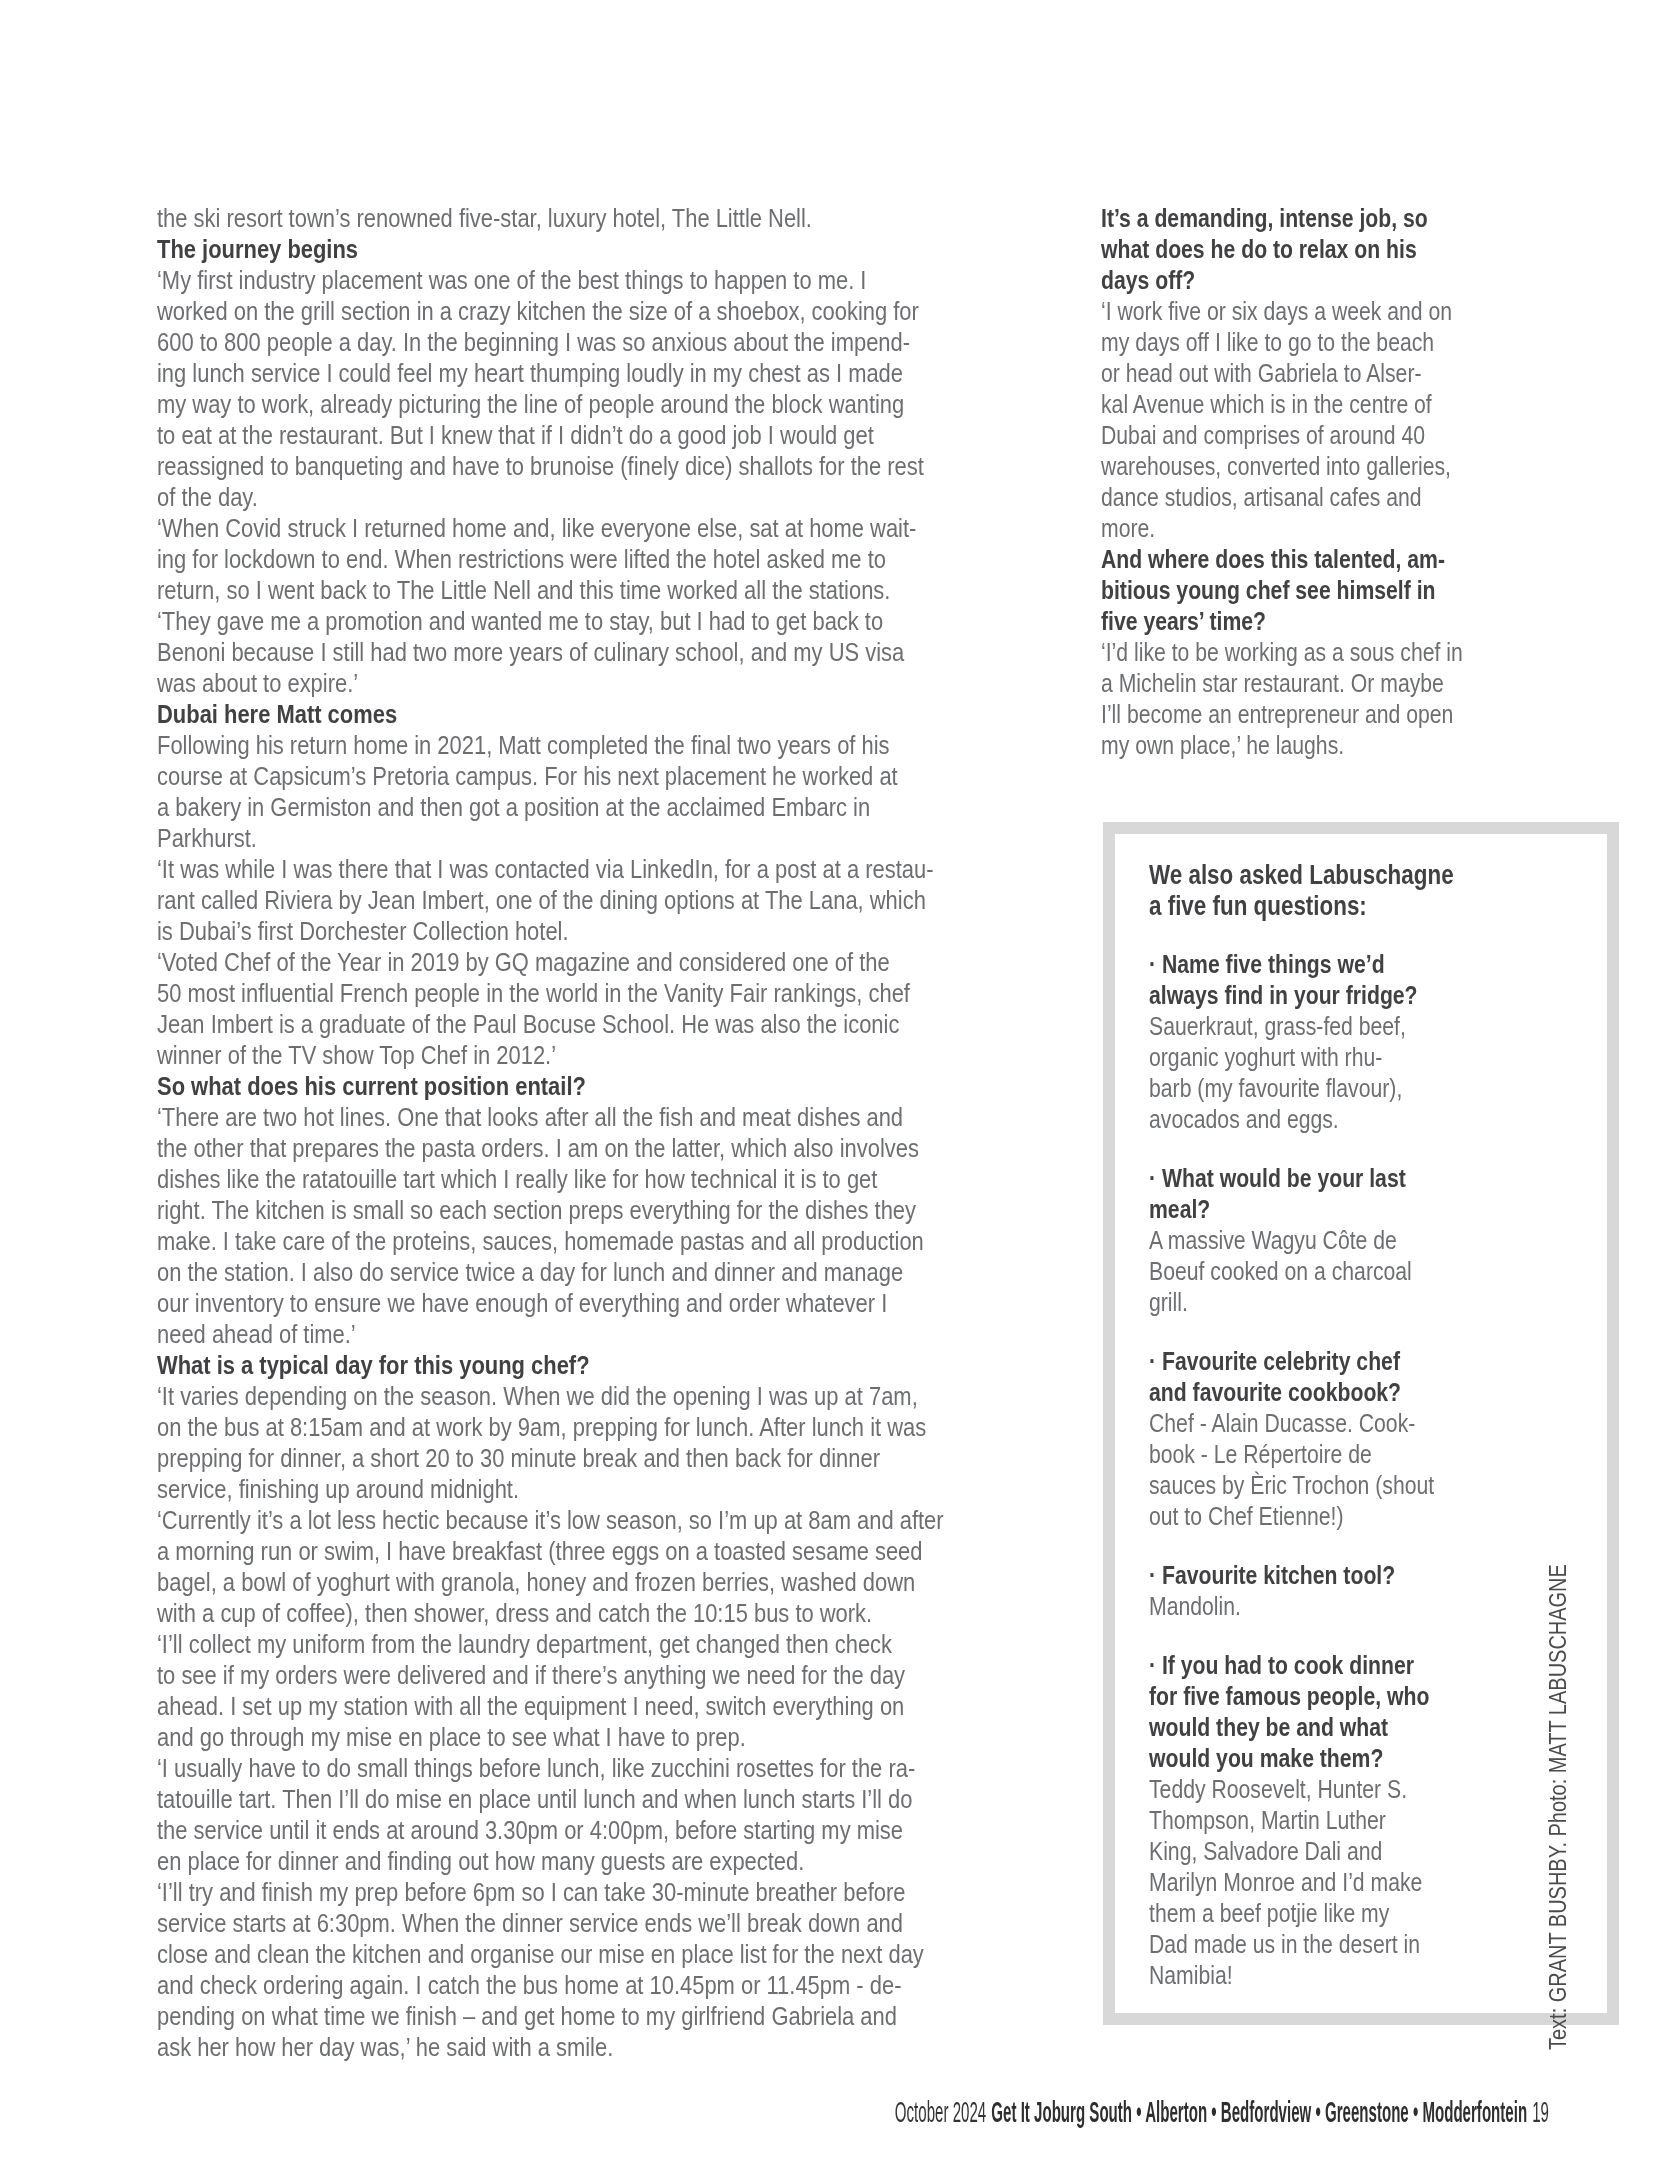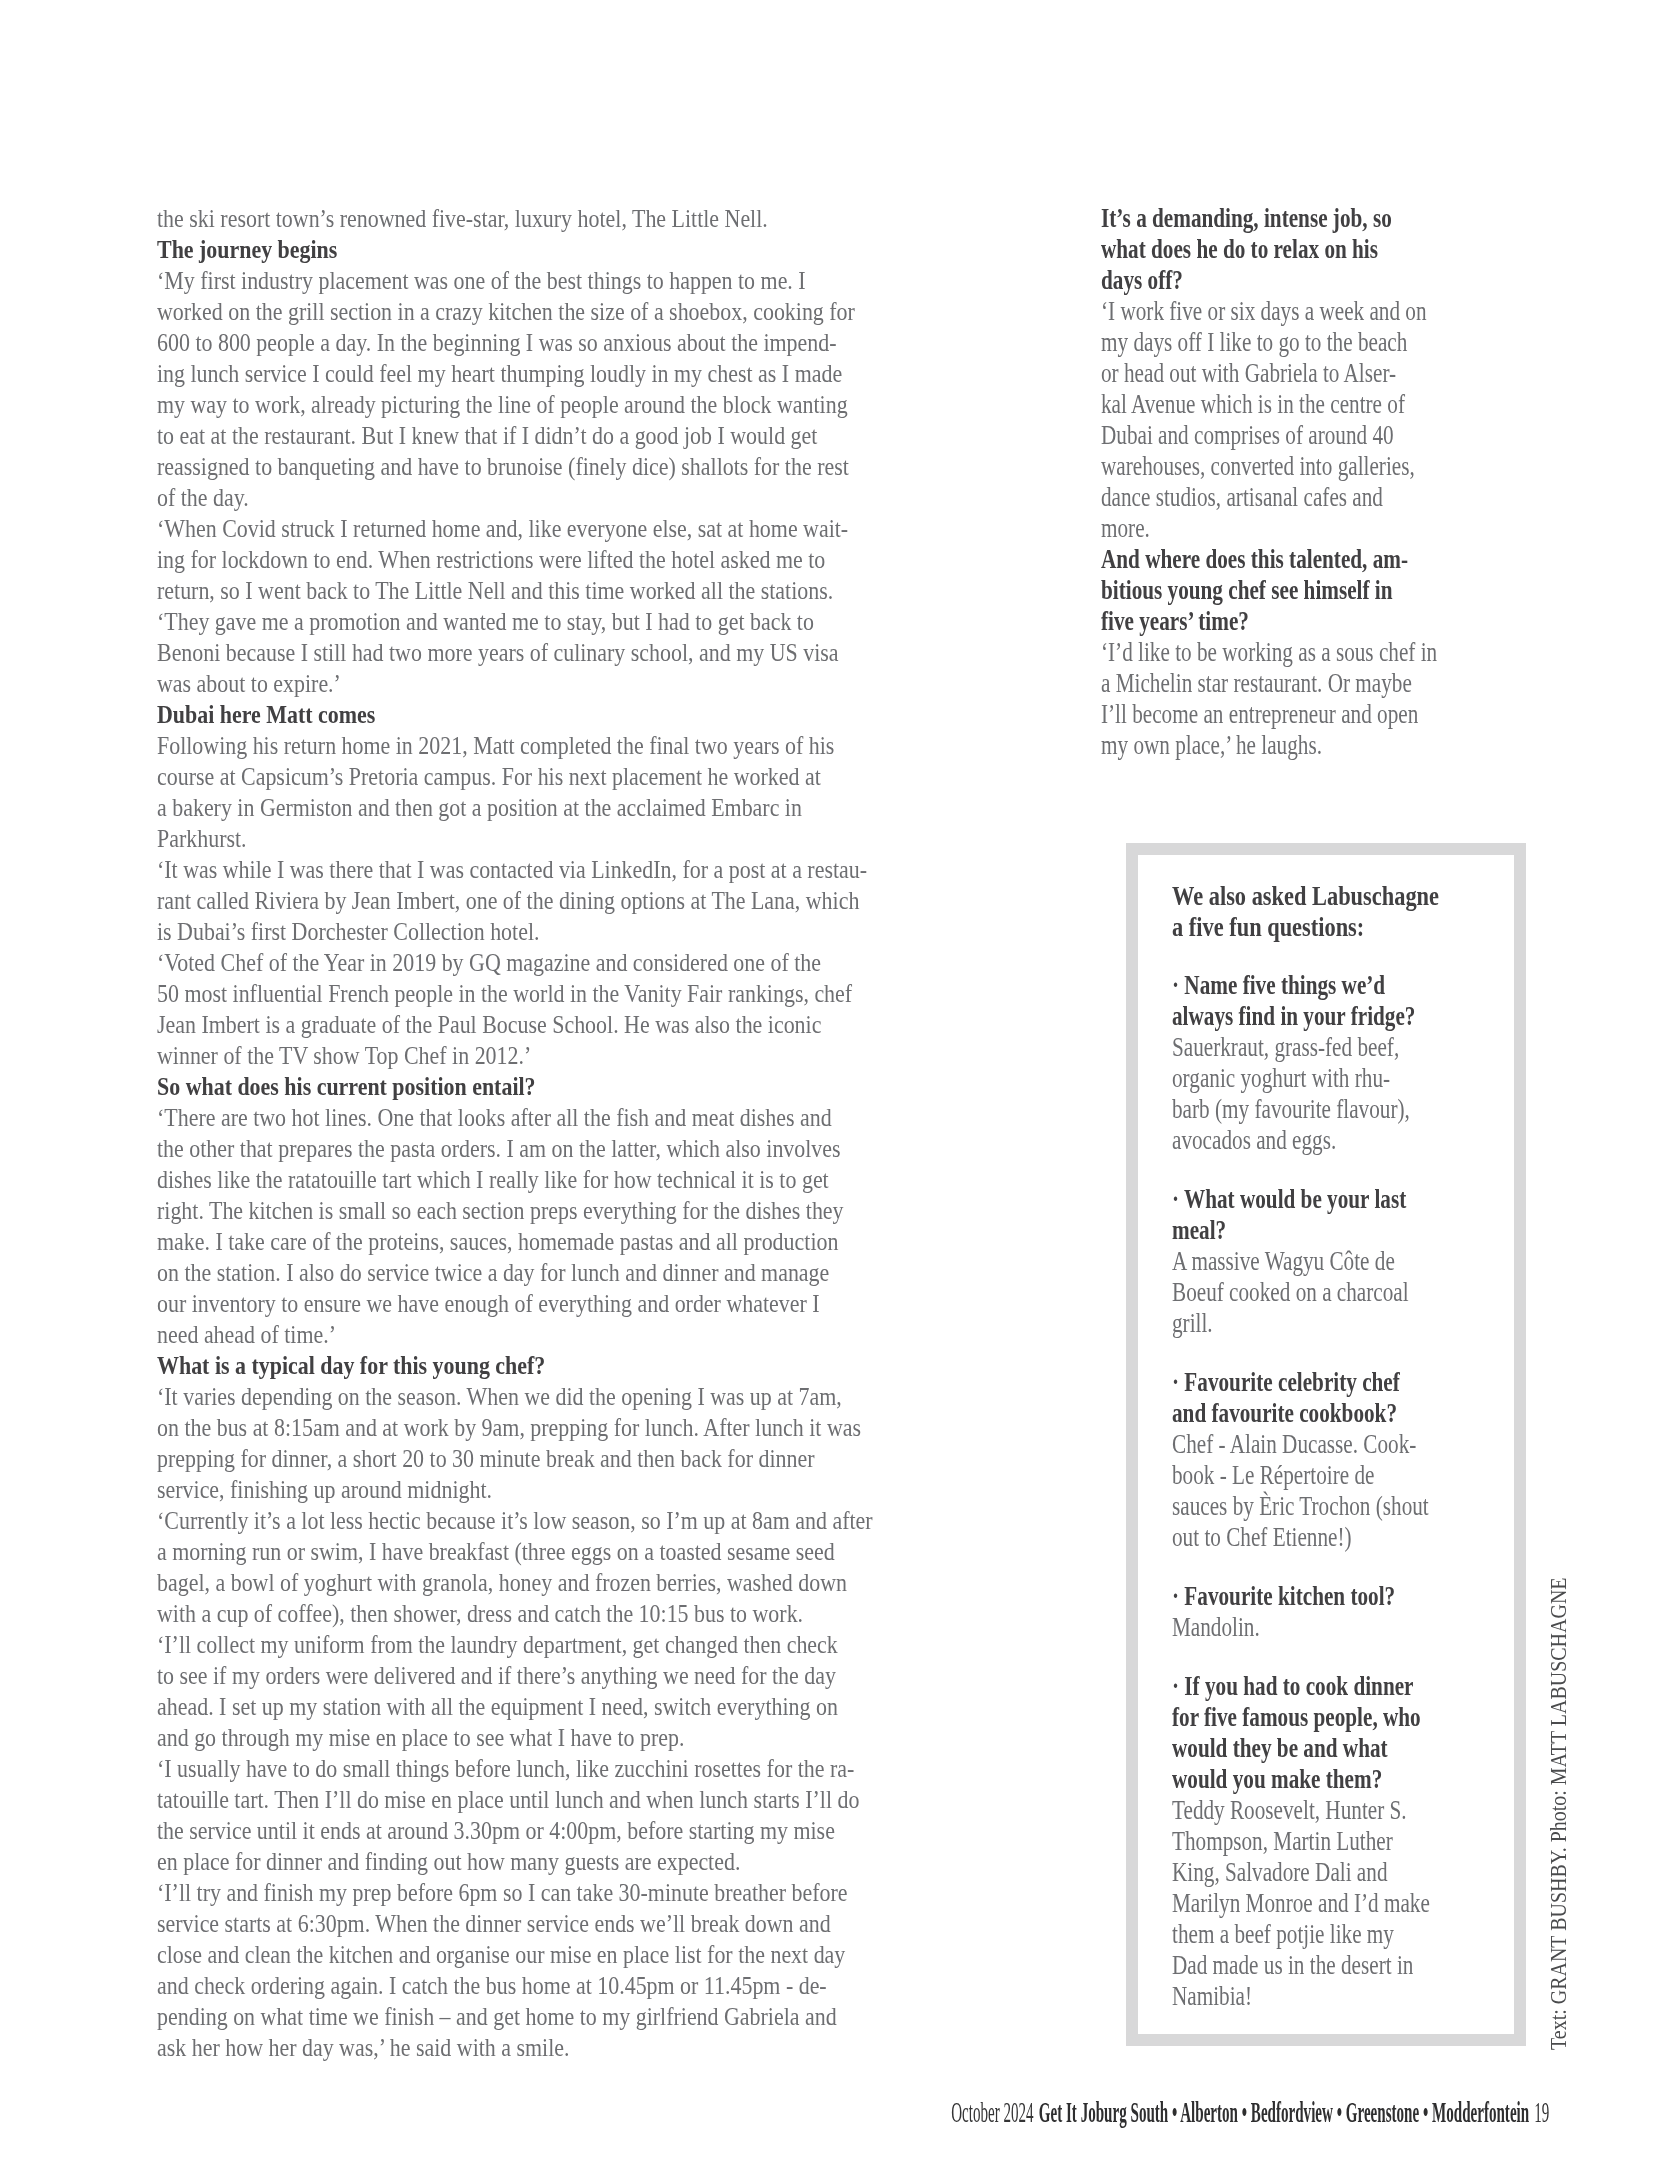--- a/index.html
+++ b/index.html
@@ -3,21 +3,21 @@
 <meta charset="utf-8">
 <style>
   html, body { margin: 0; padding: 0; }
   body {
     width: 1680px; height: 2180px;
     background: #ffffff;
     position: relative;
     overflow: hidden;
     font-family: "Liberation Sans", sans-serif;
   }
-  .page { position: absolute; inset: 0; font-family: Liberation Serif, serif; }
+  .page { position: absolute; inset: 0; }
 
   
   .ln { white-space: nowrap; color: #6d6e71; }
   .ln.b { font-weight: bold; color: #414042; }
 
   
   .lcol {
     position: absolute; left: 157px; top: 203px;
     transform: scaleX(0.86); transform-origin: 0 0;
   }
@@ -25,26 +25,25 @@
 
   
   .rcol {
     position: absolute; left: 1101px; top: 203px;
     transform: scaleX(0.80); transform-origin: 0 0;
   }
   .rcol .ln { font-size: 26.5px; line-height: 31px; }
 
   
   .funbox {
-    position: absolute; left: 1103px; top: 843px;
-    width: 400px; height: 1203px;
+    position: absolute; left: 1103px; top: 822px;
+    width: 516px; height: 1203px;
     box-sizing: border-box;
     border: 12.7px solid #d8d8d9;
     background: #ffffff;
-    margin-left: 23px;
   }
   .funbox-inner {
     position: absolute; left: 34px; top: 24.5px;
     transform: scaleX(0.80); transform-origin: 0 0;
   }
   .funbox-inner .ln { font-size: 26.5px; line-height: 31px; }
   .funbox-inner .ln.title { font-size: 28px; }
   .funbox-inner .blk { margin-top: 28px; }
 
   

